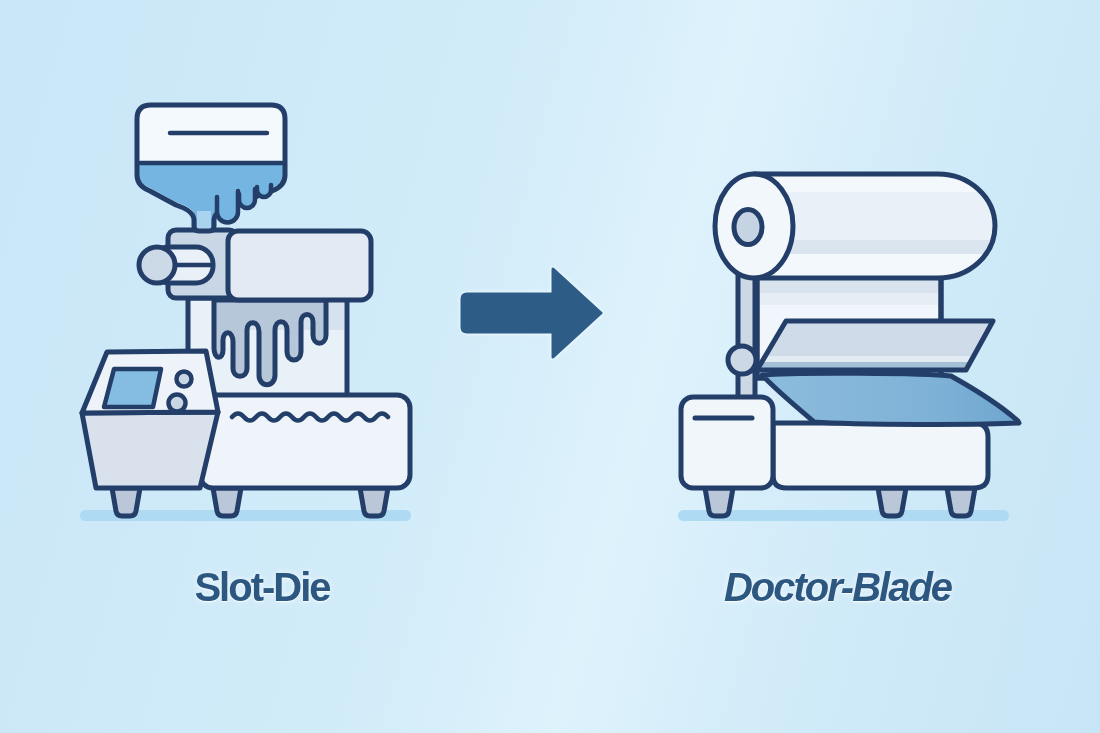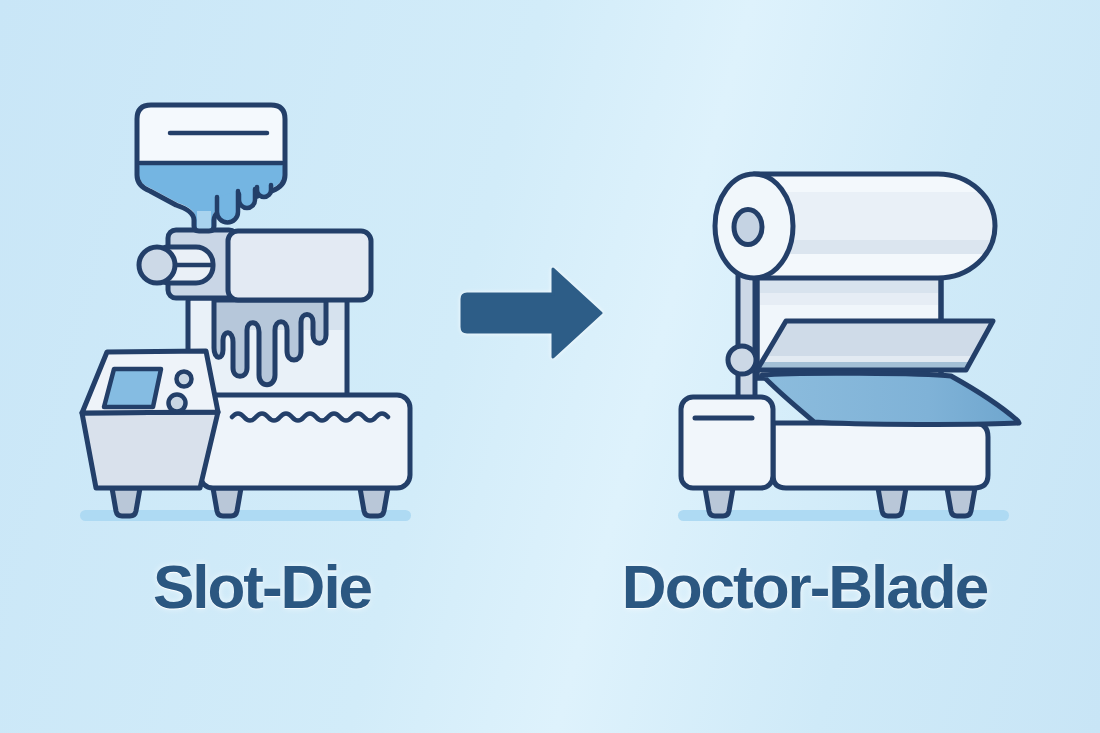--- a/index.html
+++ b/index.html
@@ -7,31 +7,31 @@
     position:relative;
     width:1100px;height:733px;
     overflow:hidden;
     background:linear-gradient(105deg,#c9e6f7 0%,#d2ecf9 42%,#def2fc 58%,#cfeaf8 78%,#c8e5f6 100%);
     font-family:"Liberation Sans",sans-serif;
   }
   svg.scene{position:absolute;left:0;top:0;}
   .fig-label{
     position:absolute;
     top:556px;
-    font-size:62px;
+    font-size:40px;
     line-height:62px;
     font-weight:700;
     letter-spacing:-2px;
     color:#2b5781;
     text-align:center;
     text-shadow:0 1px 0 rgba(255,255,255,.85),0 0 7px rgba(255,255,255,.7);
     white-space:nowrap;
   }
   .fig-label.left{left:102px;width:320px;}
-  .fig-label.right{left:582px;width:445px;}
+  .fig-label.right{left:615px;width:445px;font-style:italic;}
 </style>
 </head>
 <body>
 
 <div class="canvas">
 
   <svg class="scene" width="1100" height="733" viewBox="0 0 1100 733">
     <defs>
       <clipPath id="rollClip">
         <path d="M754,174 L938,174 C969,174 995,197 995,226 C995,255 969,278 938,278 L754,278 Z"></path>

